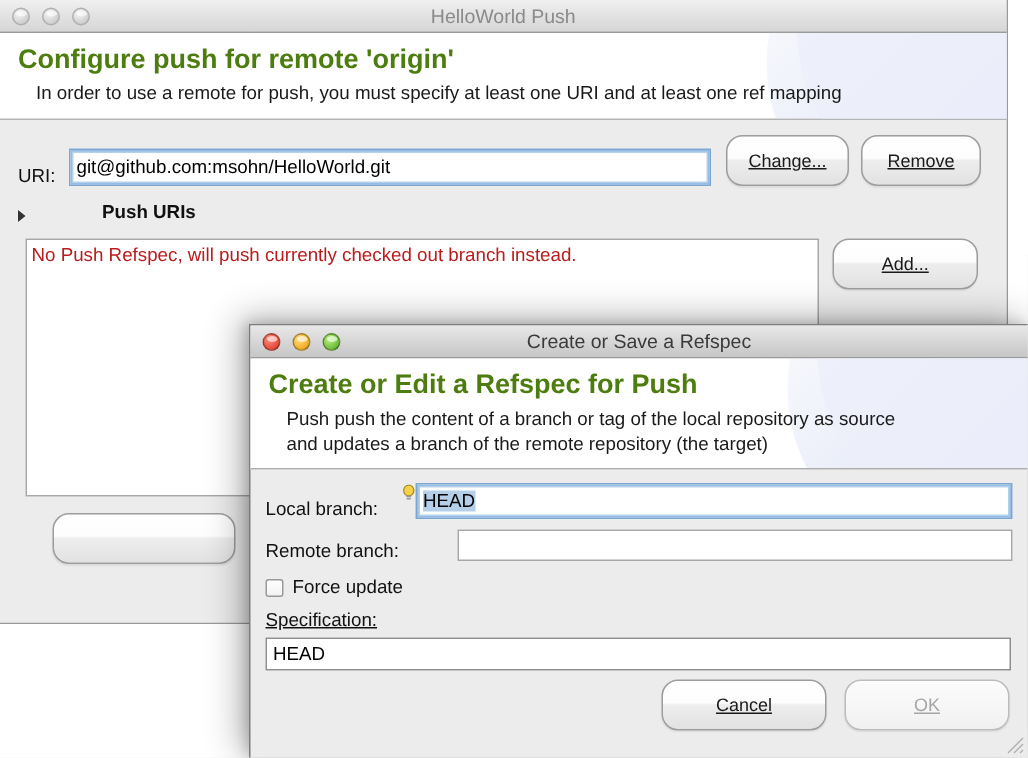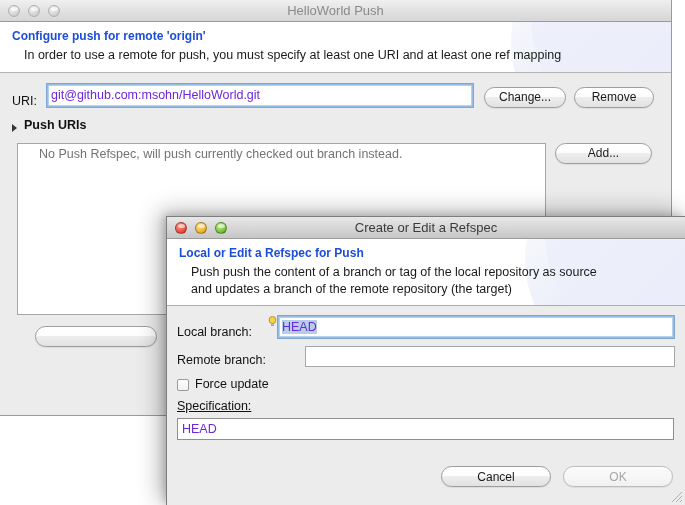--- a/index.html
+++ b/index.html
@@ -84,21 +84,21 @@
   }
   .banner::after {
     content: ""; position: absolute;
     right: -110px; top: -130px;
     width: 250px; height: 250px;
     border-radius: 50%;
     background: rgba(236,239,250,0.85);
   }
   .banner > * { position: relative; z-index: 2; }
   .banner-title {
-    font-size: 12px; font-weight: bold; color: #1d4ed8;
+    font-size: 18px; font-weight: bold; color: #4d7c0f;
     margin-bottom: 4px;
   }
   .banner-desc {
     font-size: 12.5px; color: #1a1a1a;
     padding-left: 12px; line-height: 1.33;
     max-width: 575px;
   }
 
   .body-area {
     flex: 1 1 auto;
@@ -109,65 +109,66 @@
 
   .row { display: flex; align-items: flex-end; }
 
   .field-label { font-size: 12.5px; color: #111; }
 
   .textfield {
     background: #ffffff;
     border: 1px solid #a7a7a7;
     height: 22px;
     font-size: 12.5px;
-    color: #6d28d9;
+    color: #000000;
     padding: 0 4px;
     display: flex; align-items: center;
     font-family: "Liberation Sans", sans-serif;
   }
   .textfield.focused {
     border: 1px solid #7da6d0;
     outline: 2px solid rgba(121,170,219,0.55);
     outline-offset: -3px;
     box-shadow: 0 0 0 1px #b9d2ea inset;
   }
 
   .btn {
     height: 21px;
     min-width: 74px;
-    padding: 0 12px;
+    padding: 16px 12px;
     border-radius: 11px;
     border: 1px solid #9d9d9d;
     background: linear-gradient(to bottom, #ffffff 0%, #fdfdfd 45%, #ededed 50%, #e2e2e2 100%);
     font-size: 12px;
     color: #1a1a1a;
     font-family: "Liberation Sans", sans-serif;
     display: inline-flex; align-items: center; justify-content: center;
     box-shadow: 0 1px 0 rgba(255,255,255,0.8) inset, 0 1px 1px rgba(0,0,0,0.07);
     cursor: default;
     white-space: nowrap;
+    text-decoration: underline;
   }
   .btn.disabled { color: #a6a6a6; border-color: #bcbcbc;
     background: linear-gradient(to bottom, #fbfbfb 0%, #f7f7f7 50%, #f0f0f0 100%); }
 
   .disclosure {
     display: inline-block;
     width: 0; height: 0;
     border-left: 5px solid #333;
     border-top: 4px solid transparent;
     border-bottom: 4px solid transparent;
     margin-right: 7px;
   }
 
   .listbox {
     background: #ffffff;
     border: 1px solid #a7a7a7;
     font-size: 12.5px;
-    color: #737373;
-    padding: 3px 21px;
+    color: #b91c1c;
+    padding: 3px 3px;
   }
 
   
   #inner-dialog {
     position: absolute;
     left: 166px; top: 216px;
     width: 519px; height: 289px;
     background: #ececec;
     border: 1px solid #7d7d7d;
     border-right: none; border-bottom: none;
@@ -228,21 +229,21 @@
 
   <div class="body-area">
 
     <div class="row" style="margin-bottom:10px;">
       <span class="field-label" style="width:34px;">URI:</span>
       <div class="textfield focused" style="width:428px; height:25px;" placeholder="">git@github.com:msohn/HelloWorld.git</div>
       <div class="btn" style="margin-left:10px; min-width:82px;">Change...</div>
       <div class="btn" style="margin-left:8px; min-width:80px;">Remove</div>
     </div>
 
-    <div class="row" style="margin-bottom:11px;">
+    <div class="row" style="margin-bottom:11px;gap:44px;">
       <span class="disclosure"></span>
       <span class="field-label" style="font-weight:bold;">Push URIs</span>
     </div>
 
     <div style="padding-left:5px;">
       <div class="row" style="align-items:flex-start;">
         <div class="listbox" style="width:529px; height:172px;">
           <div>No Push Refspec, will push currently checked out branch instead.</div>
         </div>
         <div class="btn" style="margin-left:9px; min-width:97px;">Add...</div>
@@ -257,25 +258,25 @@
 </div>
 
 <div id="inner-dialog">
 
   <div class="titlebar active">
     <div class="traffic">
       <span class="light red"></span>
       <span class="light yellow"></span>
       <span class="light green"></span>
     </div>
-    <div class="title-text">Create or Edit a Refspec</div>
+    <div class="title-text">Create or Save a Refspec</div>
   </div>
 
   <div class="banner">
-    <div class="banner-title">Local or Edit a Refspec for Push</div>
+    <div class="banner-title">Create or Edit a Refspec for Push</div>
     <div class="banner-desc" style="max-width:420px;">Push push the content of a branch or tag of the local repository as source and updates a branch of the remote repository (the target)</div>
   </div>
 
   <div class="dlg-body">
 
     <div class="row" style="margin-bottom:7px;">
       <span class="field-label" style="width:108px;">Local branch:</span>
       <div style="position:relative; flex:1 1 auto;">
         <svg class="bulb" viewBox="0 0 9 11">
           <ellipse cx="4.5" cy="4" rx="3.4" ry="3.6" fill="#f6d24a" stroke="#a9881a" stroke-width="0.8"></ellipse>

